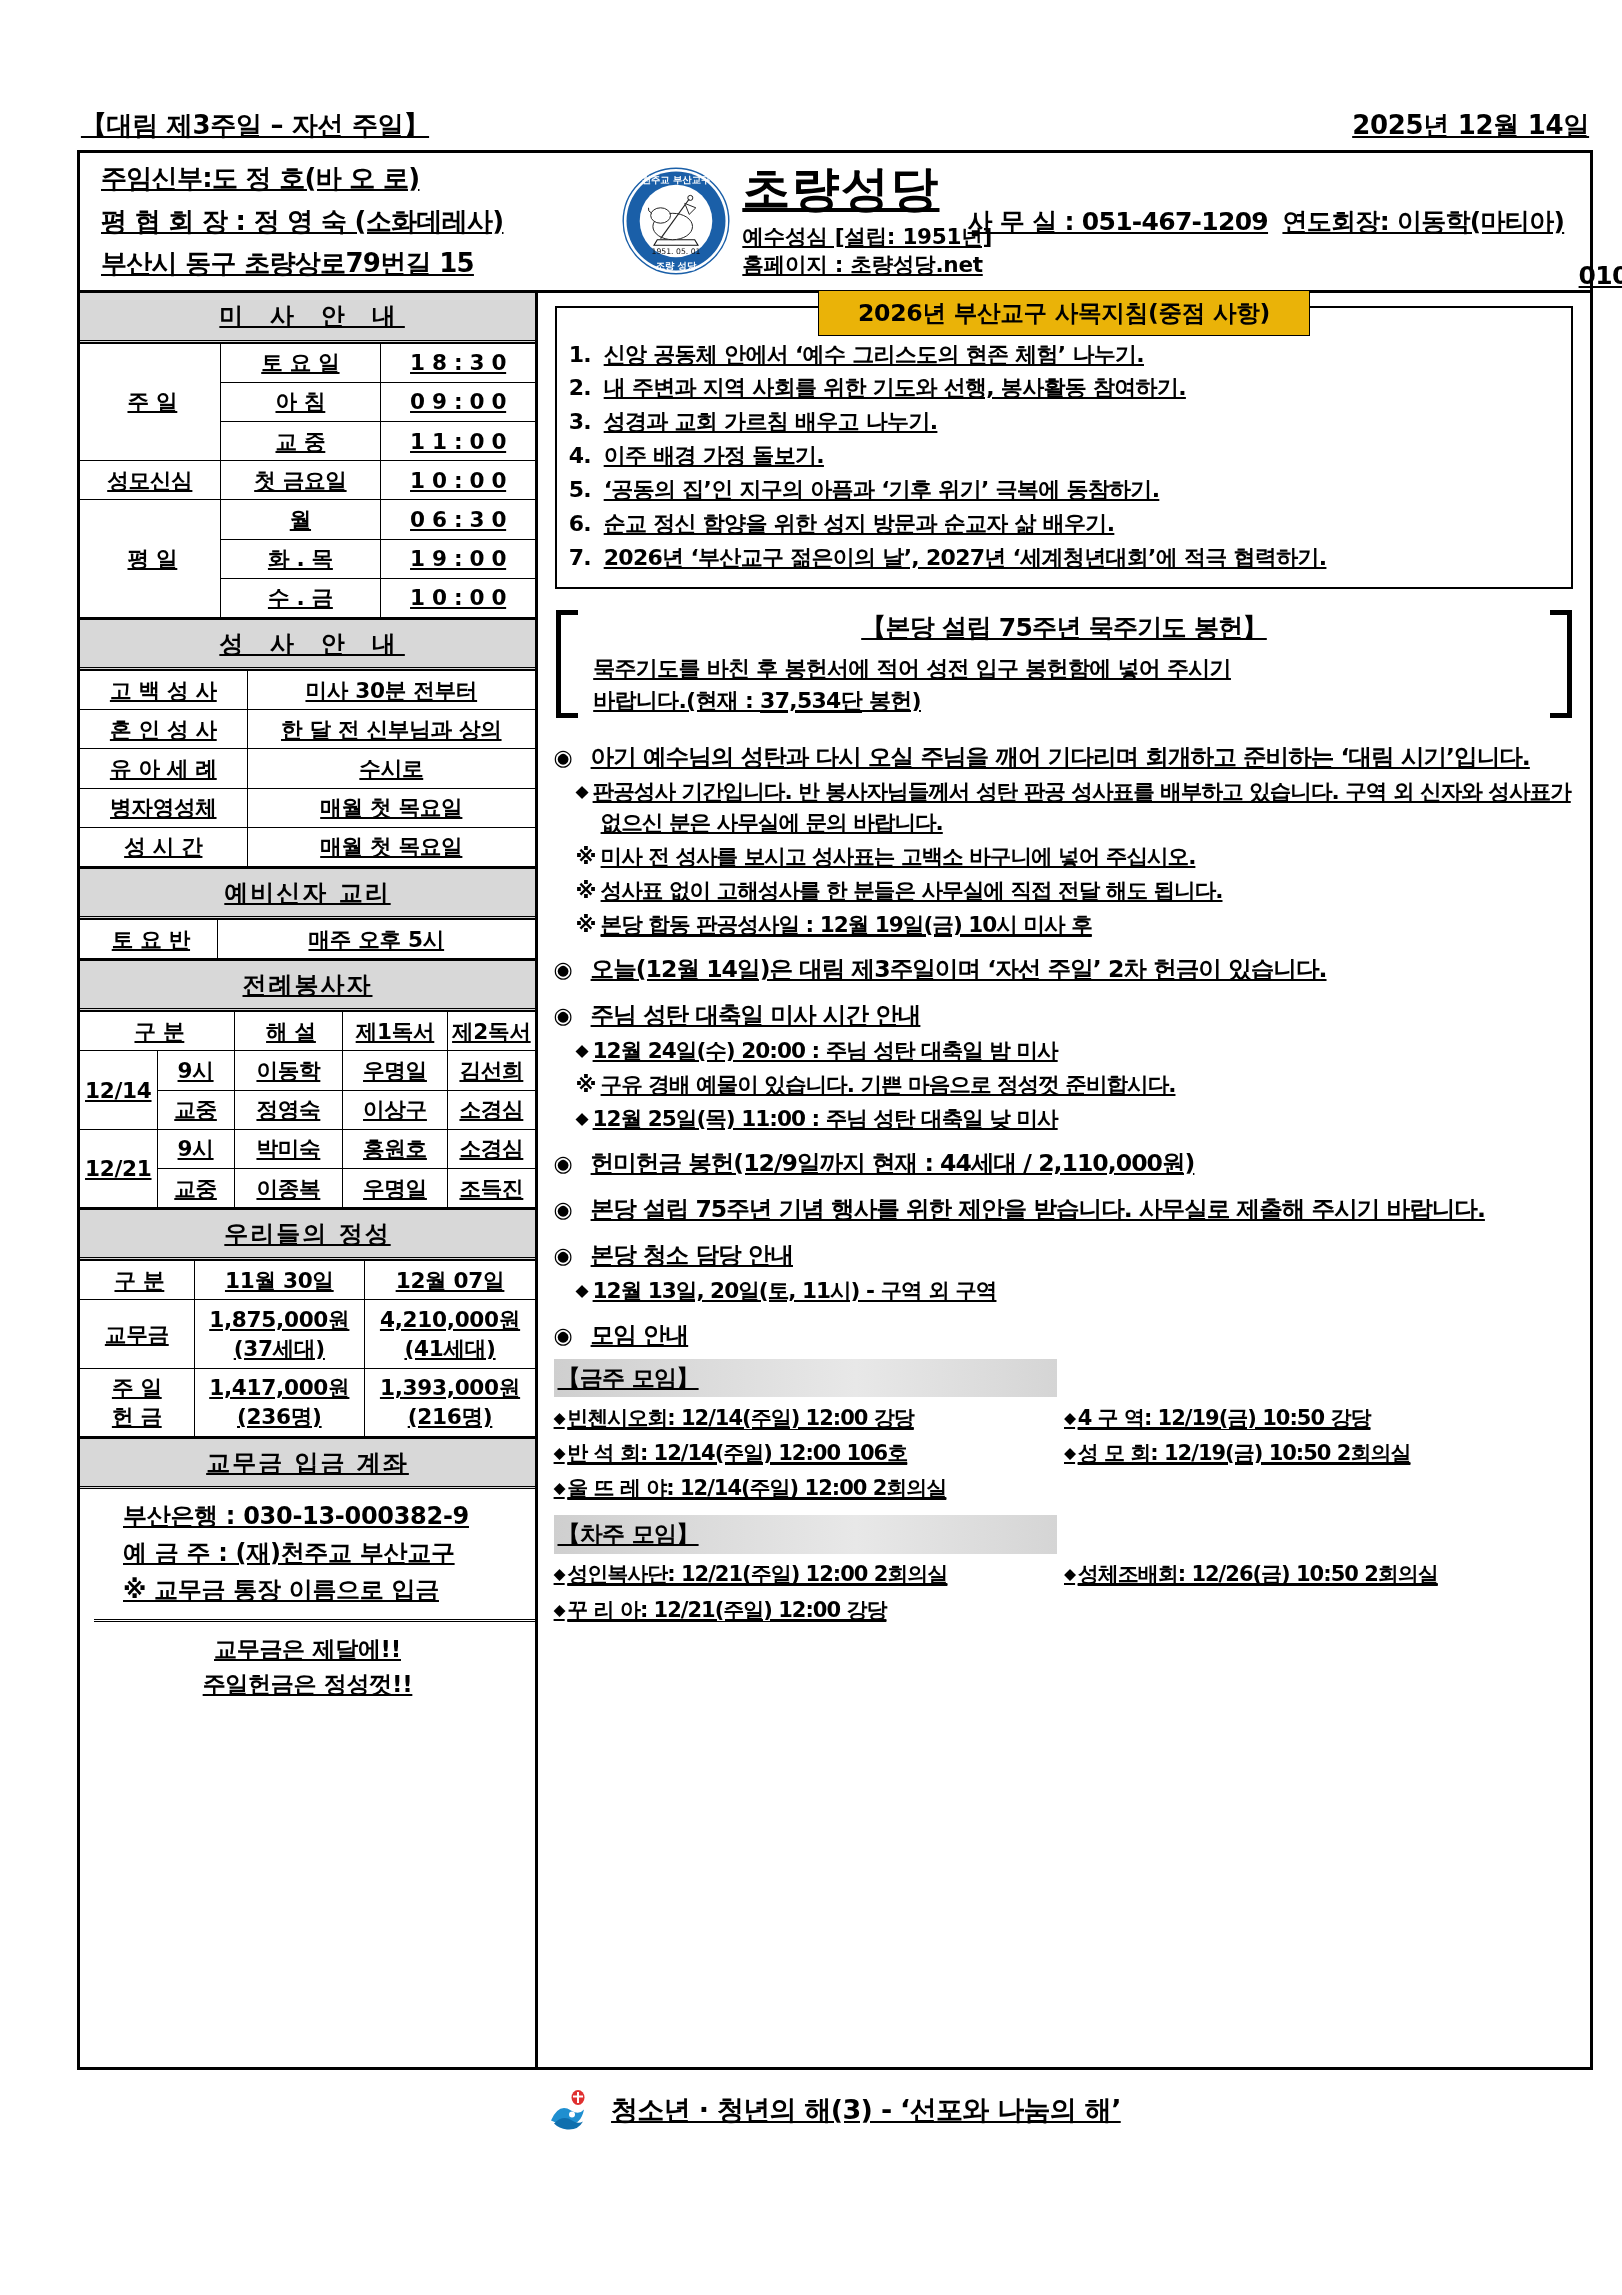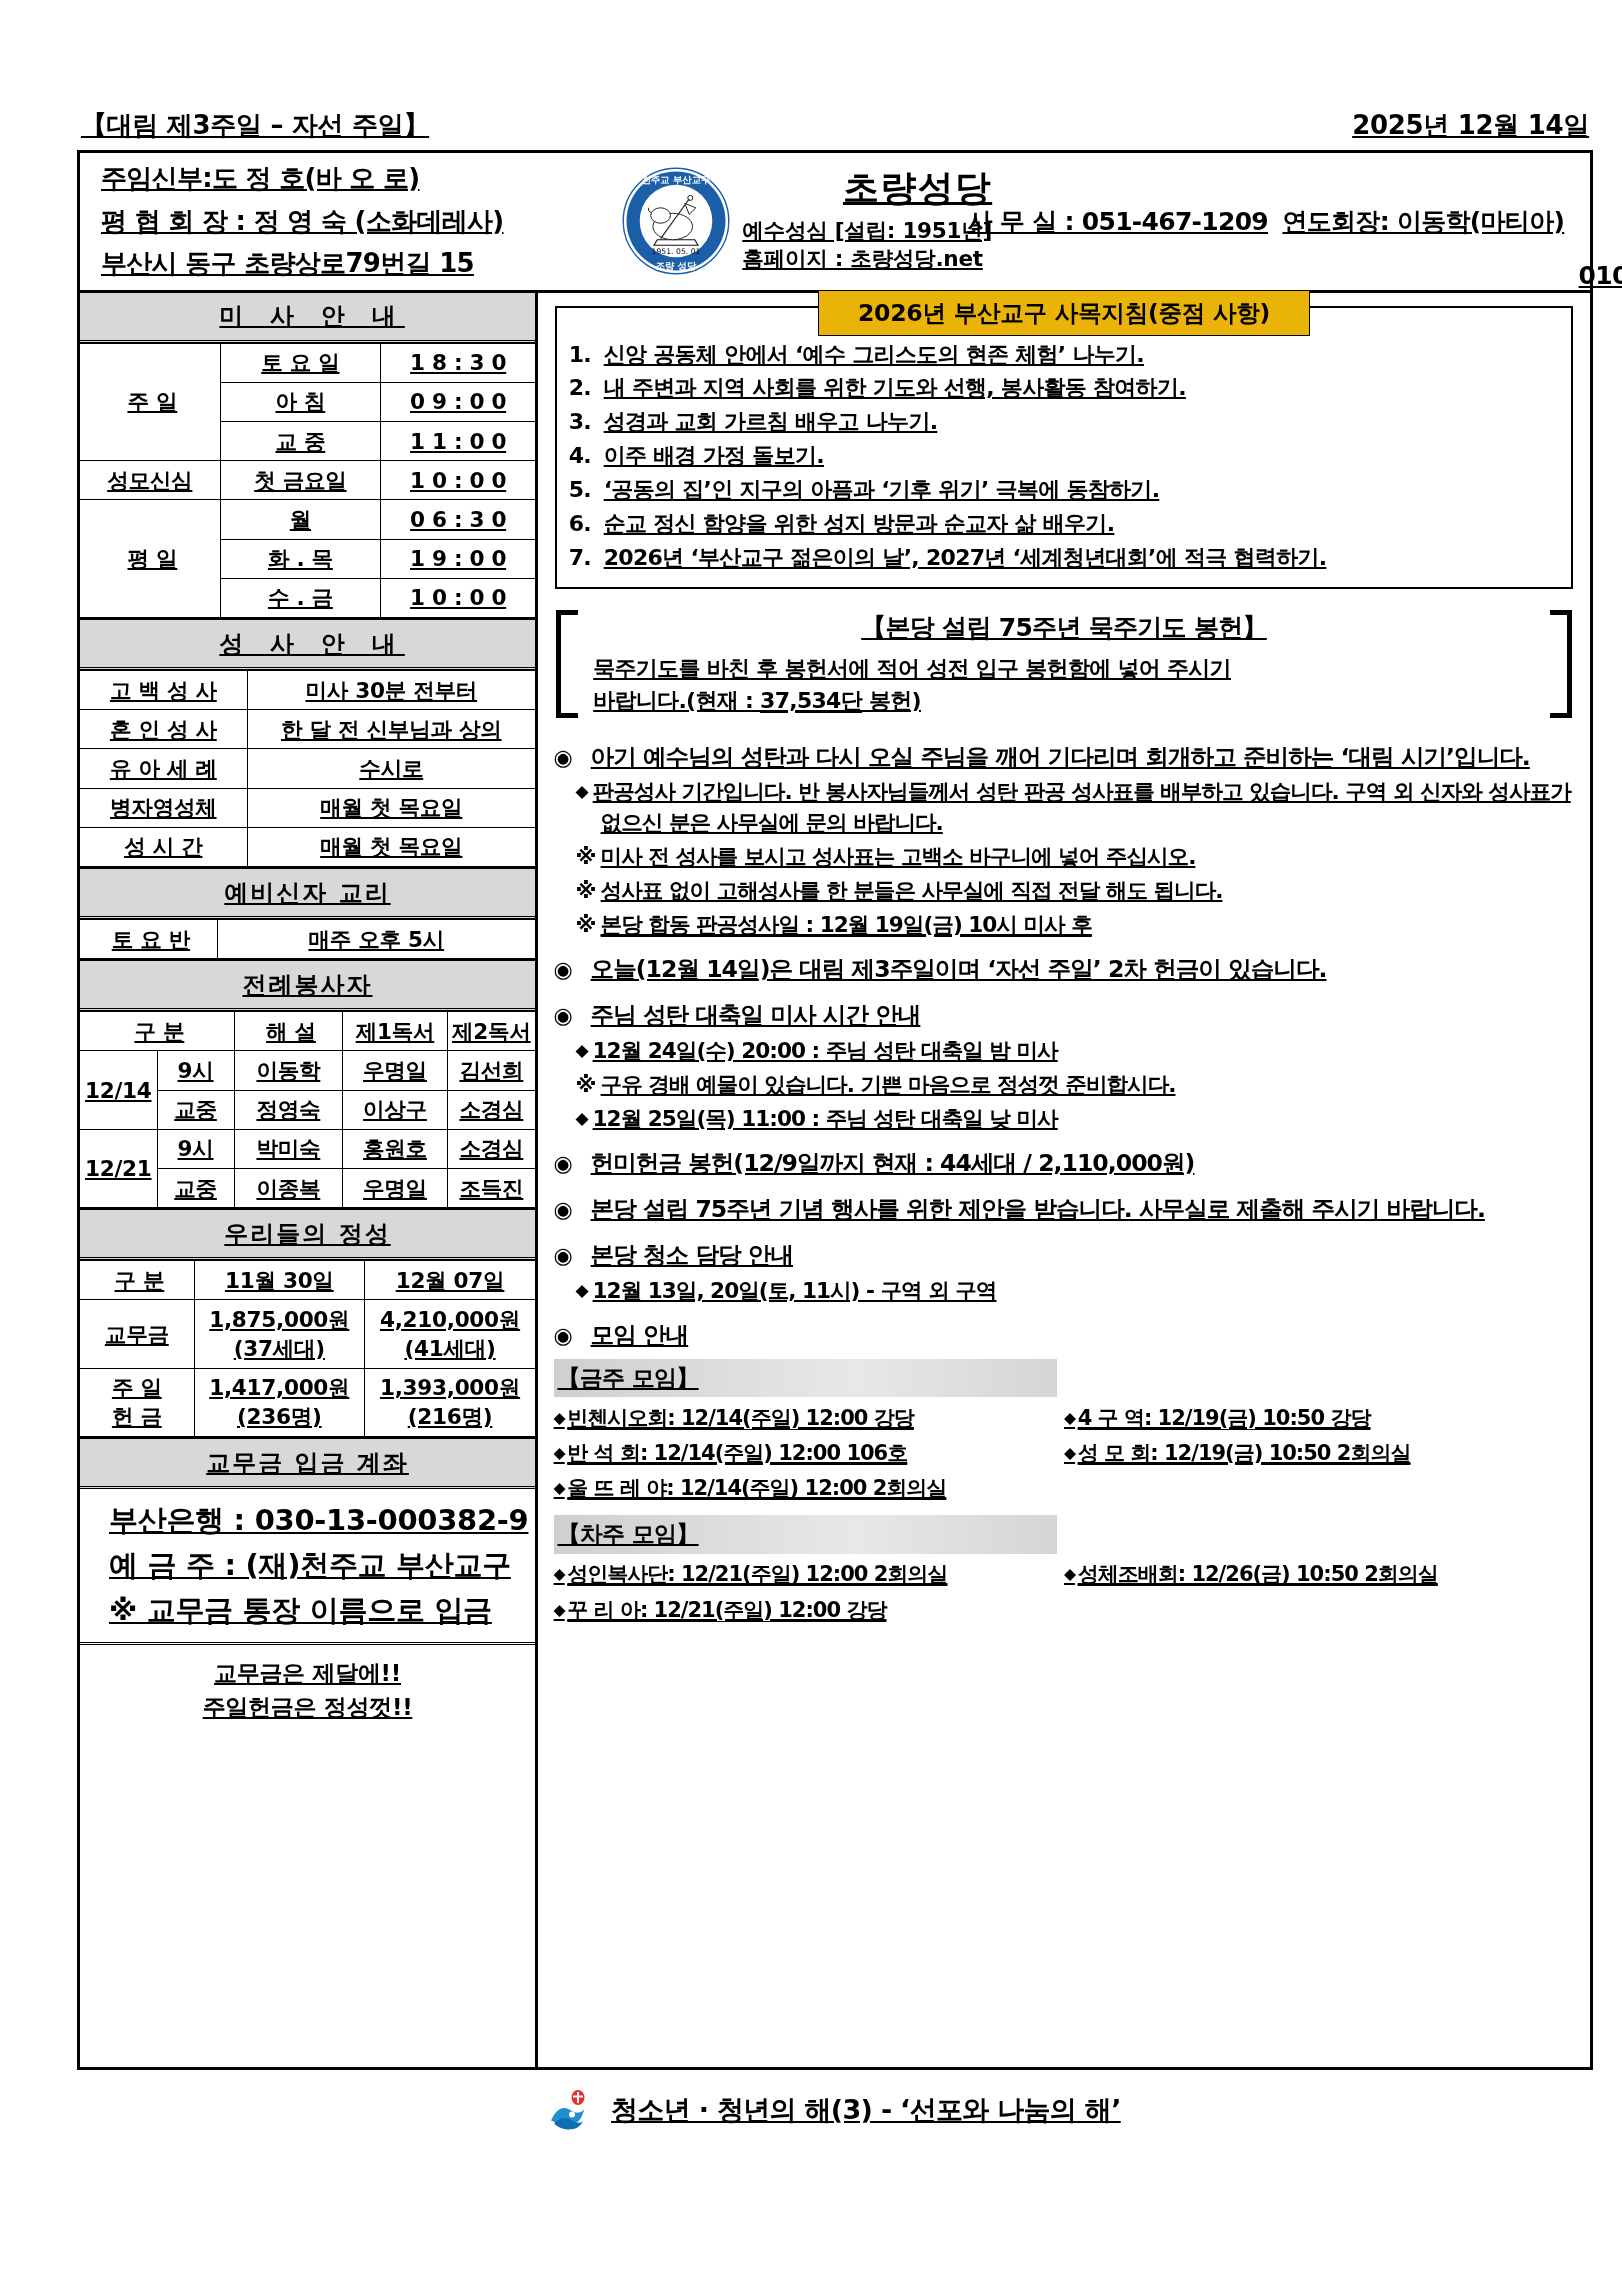--- a/index.html
+++ b/index.html
@@ -44,22 +44,22 @@
   }
   .mh-left div { font-size: 26px; font-weight: 700; letter-spacing: -0.7px; white-space: nowrap;}
   .mh-mid {
     flex: 1;
     display: flex; align-items: center; gap: 11.8px;
     padding-left: 6.5px;
   }
   .emblem { width: 110px; height: 110px; flex: none; }
   .mh-title-wrap { display:flex; flex-direction: column; justify-content:center; }
   .mh-title {
-    font-size: 36px; font-weight: 700; letter-spacing: 1.3px;
-    line-height: 1.05; margin-bottom: 10px; text-align: right;
+    font-size: 48px; font-weight: 700; letter-spacing: 1.3px;
+    line-height: 1.05; margin-bottom: 10px;
   }
   .mh-sub { font-size: 21.6px; font-weight: 700; line-height: 1.3; letter-spacing: -0.3px;}
   .mh-right {
     width: 406px;
     display: flex; flex-direction: row; justify-content: center;
     align-items: center;
     gap: 14.4px;
     padding-right: 9.2px;
   }
   .mh-right div { font-size: 25px; font-weight: 700; letter-spacing: -0.7px; white-space: nowrap;}
@@ -96,24 +96,25 @@
     letter-spacing: 2px;
   }
   .sec-head.first { border-top: none; }
   .spread { letter-spacing: 9.2px; text-indent: 9.2px; }
   .spread2 { letter-spacing: 5.2px; text-indent: 5.2px; }
   td.lalign { text-align: left; padding-left: 9.2px; }
   .noleft { border-left: none !important; }
   .noright { border-right: none !important; }
 
   .acct {
-    font-size: 29px; font-weight: 700; line-height: 1.55;
+    font-size: 24px; font-weight: 700; line-height: 1.55;
     padding: 9.2px 0 9.2px 29px;
     letter-spacing: -0.3px;
     border-bottom: 3.3px double #000;
+    margin-left: 14px;
   }
   .slogan {
     text-align: center; font-size: 23px; font-weight: 700;
     line-height: 1.5; padding: 10.5px 0 11.8px 0;
     letter-spacing: -0.3px;
   }
 
   
   .guide-box {
     border: 2px solid #000;

